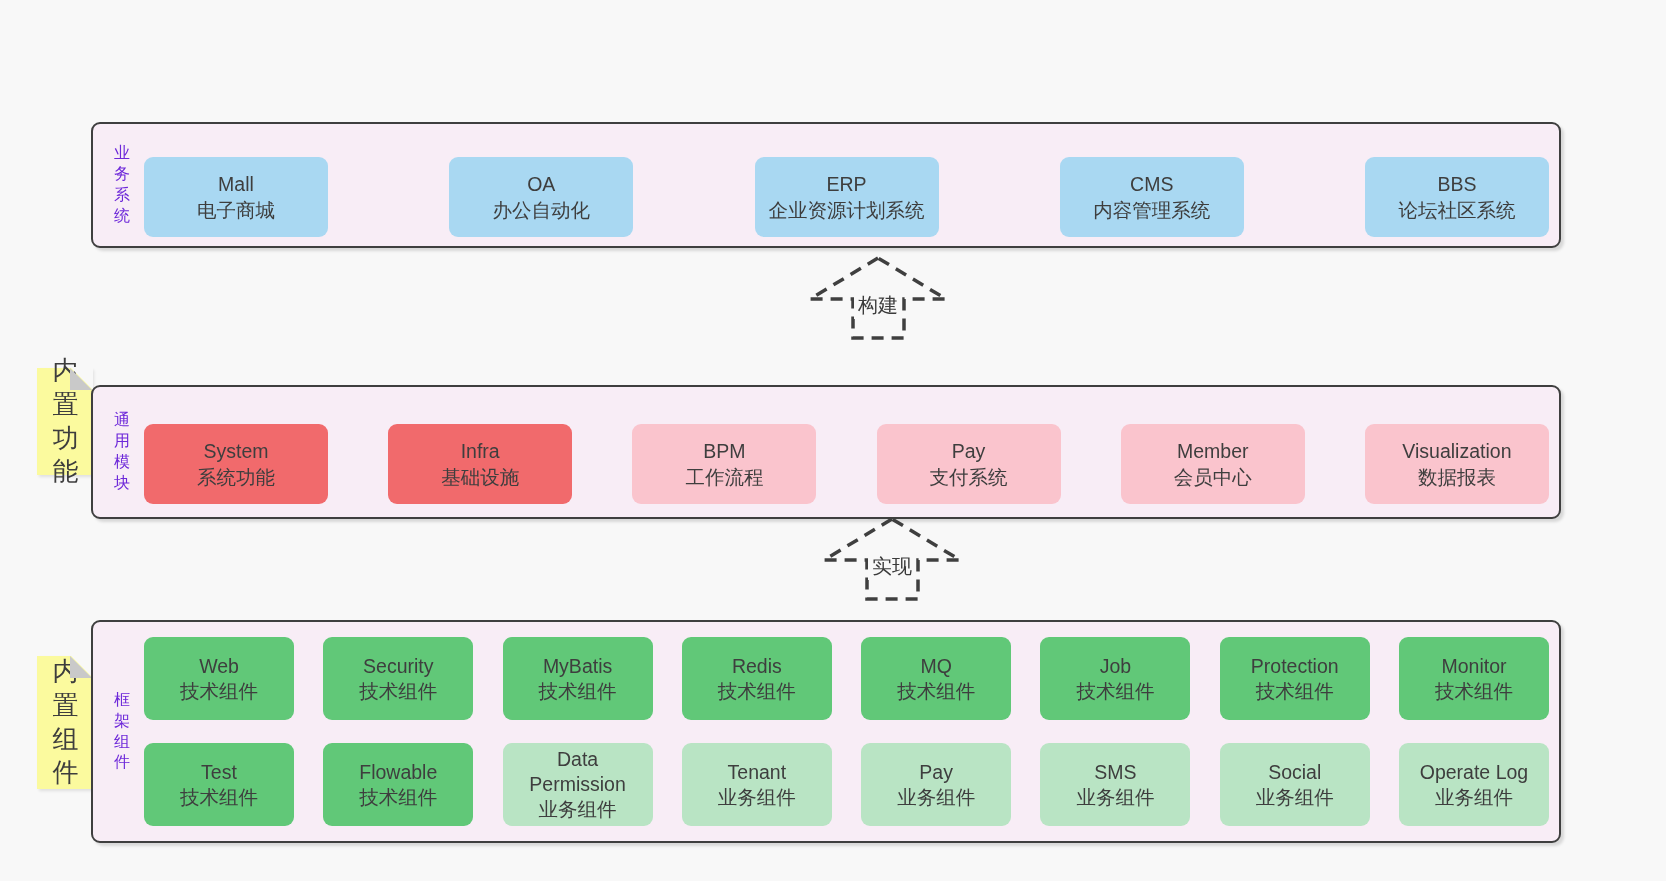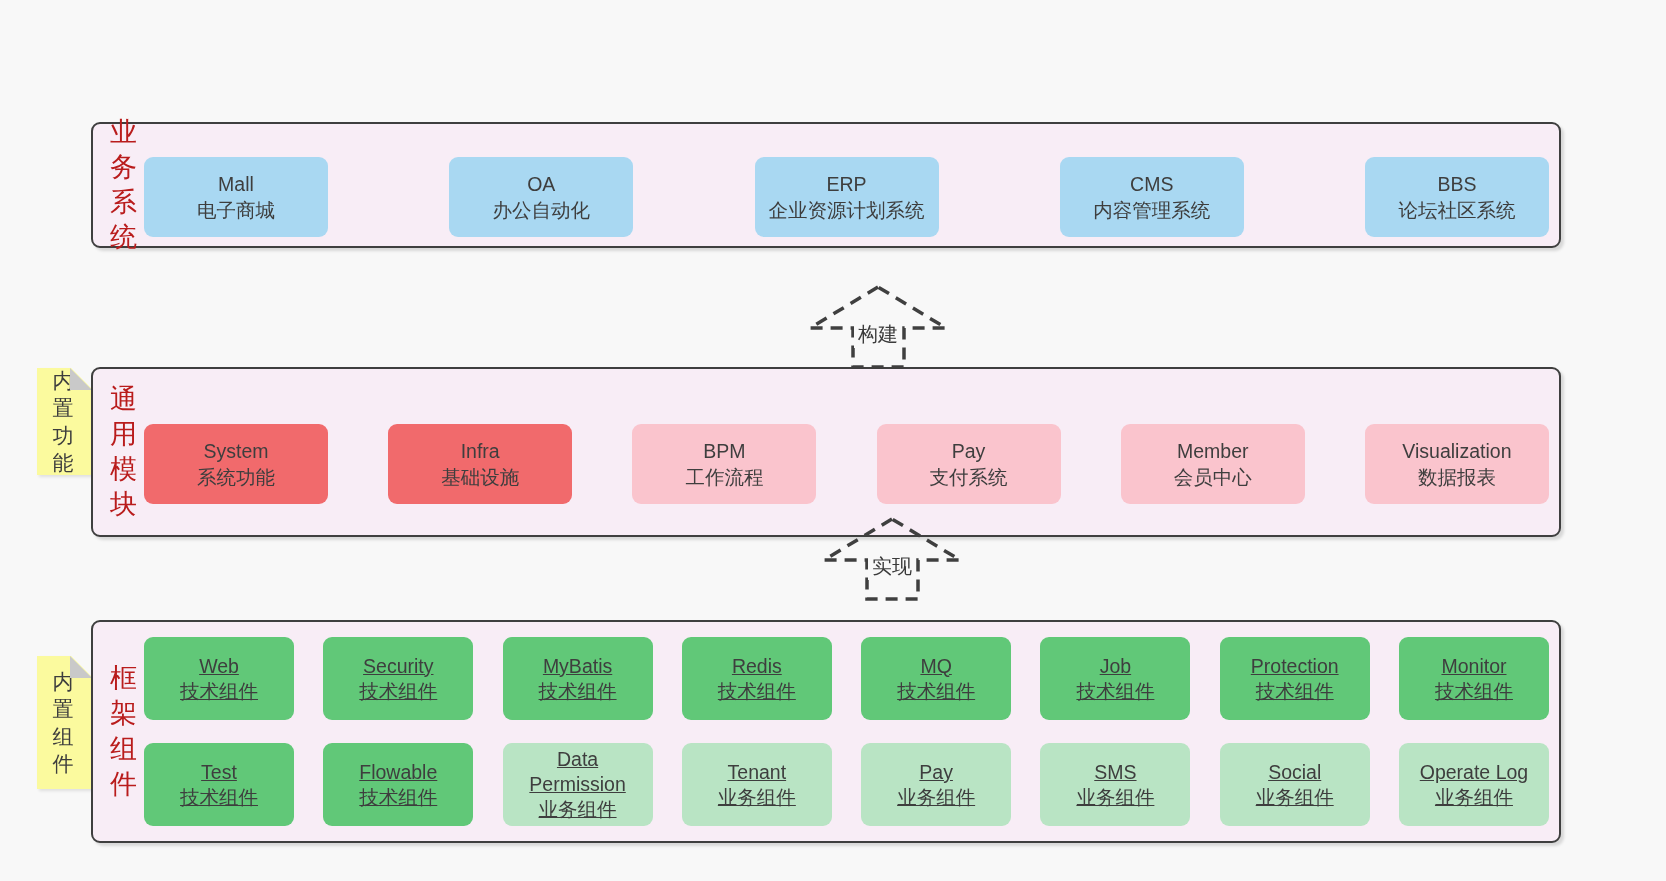--- a/index.html
+++ b/index.html
@@ -8,60 +8,60 @@
     font-family:"Liberation Sans","DejaVu Sans",sans-serif;color:#3d3d3d;overflow:hidden;
   }
   
   .band{
     position:absolute;left:91px;width:1470px;box-sizing:border-box;
     background:#f8edf6;border:2px solid #3f3f3f;border-radius:9px;
     box-shadow:3px 3px 3px rgba(0,0,0,0.13);
     display:flex;align-items:center;z-index:2;
   }
   .band-1{top:122px;height:126px;}
-  .band-2{top:367px;height:170px;}
+  .band-2{top:385px;height:134px;}
   .band-3{top:620px;height:223px;}
   .vlabel{
-    flex:0 0 auto;margin-left:17px;width:24px;font-size:27px;line-height:1.3;
-    word-break:break-all;text-align:center;color:#b91c1c;
+    flex:0 0 auto;margin-left:17px;width:24px;font-size:16px;line-height:1.3;
+    word-break:break-all;text-align:center;color:#6d28d9;
   }
   .boxcol{flex:1;display:flex;flex-direction:column;justify-content:center;gap:23px;padding:0 10px 0 10px;}
   .boxrow{display:flex;justify-content:space-between;align-items:center;}
   
   .node{
     box-sizing:border-box;display:flex;flex-direction:column;justify-content:center;align-items:center;
     text-align:center;border-radius:9px;font-size:19.5px;line-height:26px;color:#3e3e3e;
   }
   .node-6{width:184px;height:80px;margin-top:23px;}
-  .node-8{width:150px;height:83px;line-height:25px;padding:0 9px;text-decoration:underline;}
+  .node-8{width:150px;height:83px;line-height:25px;padding:0 9px;}
   .c-blue{background:#a9d8f2;}
   .c-red{background:#f16a6c;justify-content:center;}
   .c-pink{background:#fac4cd;}
   .c-green{background:#61c878;}
   .c-greenlight{background:#b9e4c4;}
   
   .sticky{
     position:absolute;left:37px;width:55px;background:#fbfa9e;z-index:1;
     display:flex;align-items:center;justify-content:center;
     box-shadow:2px 2px 3px rgba(0,0,0,0.10);
   }
   .sticky-1{top:368px;height:107px;}
   .sticky-2{top:656px;height:133px;}
-  .sticky .vtext{width:24px;font-size:21px;line-height:1.3;word-break:break-all;text-align:left;}
+  .sticky .vtext{width:24px;font-size:26px;line-height:1.3;word-break:break-all;text-align:left;}
   .sticky .fold{
     position:absolute;top:0;right:0;width:22px;height:22px;background:#c9c9c9;
     clip-path:polygon(0 0,100% 100%,0 100%);
   }
   .sticky .cut{
     position:absolute;top:-1px;right:-1px;width:23px;height:23px;background:#f8f8f8;
     clip-path:polygon(-2% -2%,102% -2%,102% 102%);
   }
   
   .arrow{position:absolute;width:144px;height:86px;z-index:3;}
-  .arrow-1{left:806px;top:284px;}
+  .arrow-1{left:806px;top:255px;}
   .arrow-2{left:820px;top:516px;}
   .arrow svg{position:absolute;left:0;top:0;}
   .arrow-label{
     position:absolute;top:37px;left:50%;transform:translateX(-50%);
     background:#f8f8f8;padding:0 4px;font-size:20px;white-space:nowrap;color:#3b3b3b;
   }
 </style>
 </head>
 <body>
 

